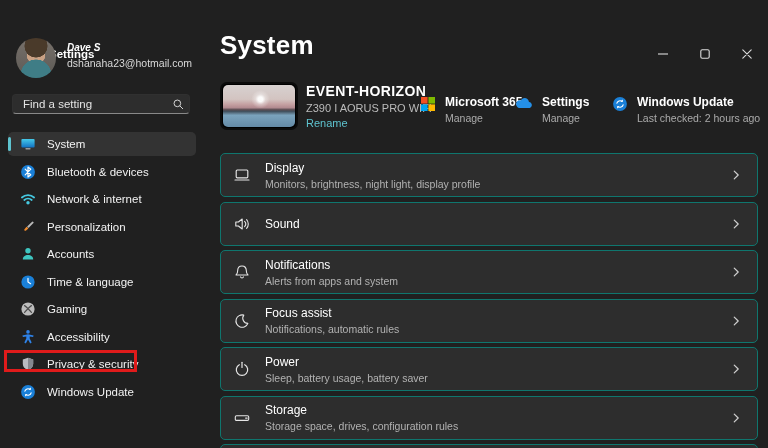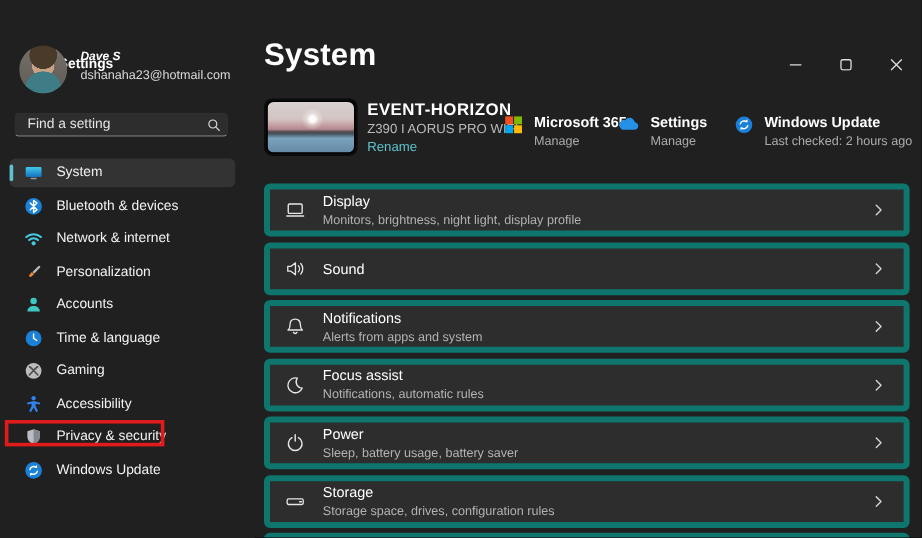--- a/index.html
+++ b/index.html
@@ -57,21 +57,21 @@
   }
   .device-info { position:absolute; left:86px; top:1px; }
   .device-name { font-size:14px; font-weight:700; letter-spacing:.4px; }
   .device-model { font-size:11px; color:#bbb; margin-top:3px; }
   .device-rename { font-size:11px; color:#5ec3cf; margin-top:3px; cursor:pointer; }
   .quick-card { position:absolute; top:13px; display:flex; gap:9px; }
   .qc-icon { flex:none; margin-top:1px; display:flex; }
   .qc-title { font-size:12px; font-weight:700; white-space:nowrap; }
   .qc-sub { font-size:10.5px; color:#ababab; margin-top:3px; white-space:nowrap; }
   .settings-list { position:absolute; top:125px; left:0; right:0; display:flex; flex-direction:column; gap:4.5px; }
-  .settings-row { flex:none; height:44px; background:#2d2d2d; border:5px solid #0f766e; border-radius:5px;
+  .settings-row { flex:none; height:44px; background:#2d2d2d; border:1px solid #0f766e; border-radius:5px;
     display:flex; align-items:center; padding:0 14px 0 12px; gap:14px; cursor:pointer; }
   .row-icon { width:18px; height:18px; flex:none; display:flex; }
   .row-text { flex:1; min-width:0; }
   .row-title { font-size:12px; color:#fff; }
   .row-sub { font-size:10.5px; color:#b2b2b2; margin-top:3px; }
   .row-chevron { flex:none; display:flex; }
   .icon svg { display:block; }
 </style>
 </head>
 <body>

